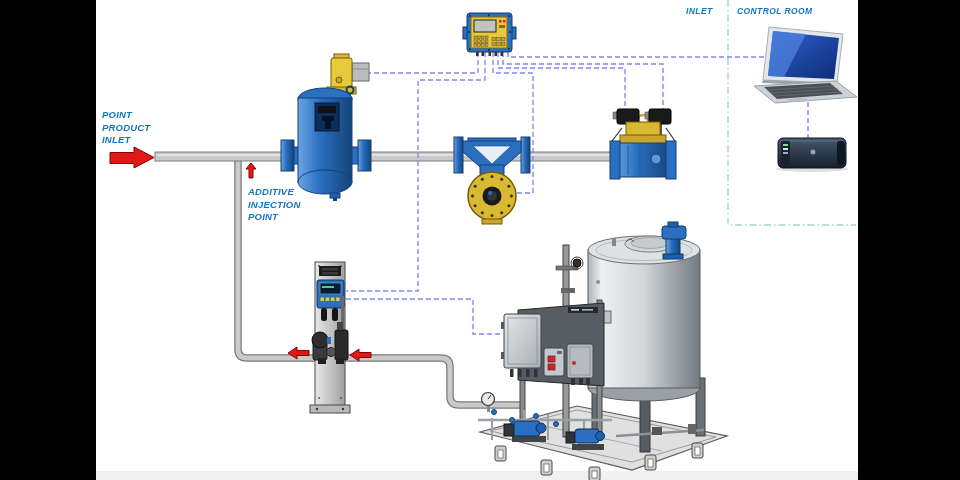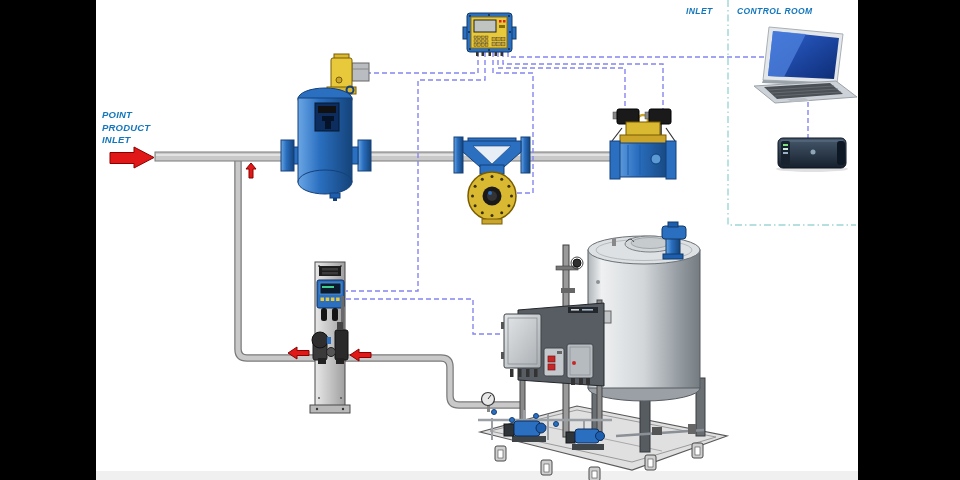--- a/index.html
+++ b/index.html
@@ -378,16 +378,19 @@
     <polygon points="110,152.5 134,152.5 134,147 154,157.5 134,168 134,163.5 110,163.5"></polygon>
     <polygon points="249,178 249,169 246,169 251,163 256,169 253,169 253,178"></polygon>
     <polygon points="309,350.5 297,350.5 297,347 288,353 297,359 297,355.5 309,355.5"></polygon>
     <polygon points="371,352.5 359,352.5 359,349 350,355 359,361 359,357.5 371,357.5"></polygon>
   </g>
 </svg>
 
 <div class="lbl" style="left:102px;top:109px;">POINT
 PRODUCT
 INLET</div>
+<div class="lbl" style="left:248px;top:186px;">ADDITIVE
+INJECTION
+POINT</div>
 <div class="lbl zone" style="left:686px;top:7px;">INLET</div>
 <div class="lbl zone" style="left:737px;top:7px;">CONTROL ROOM</div>
 
 </div>
 
 </body></html>

